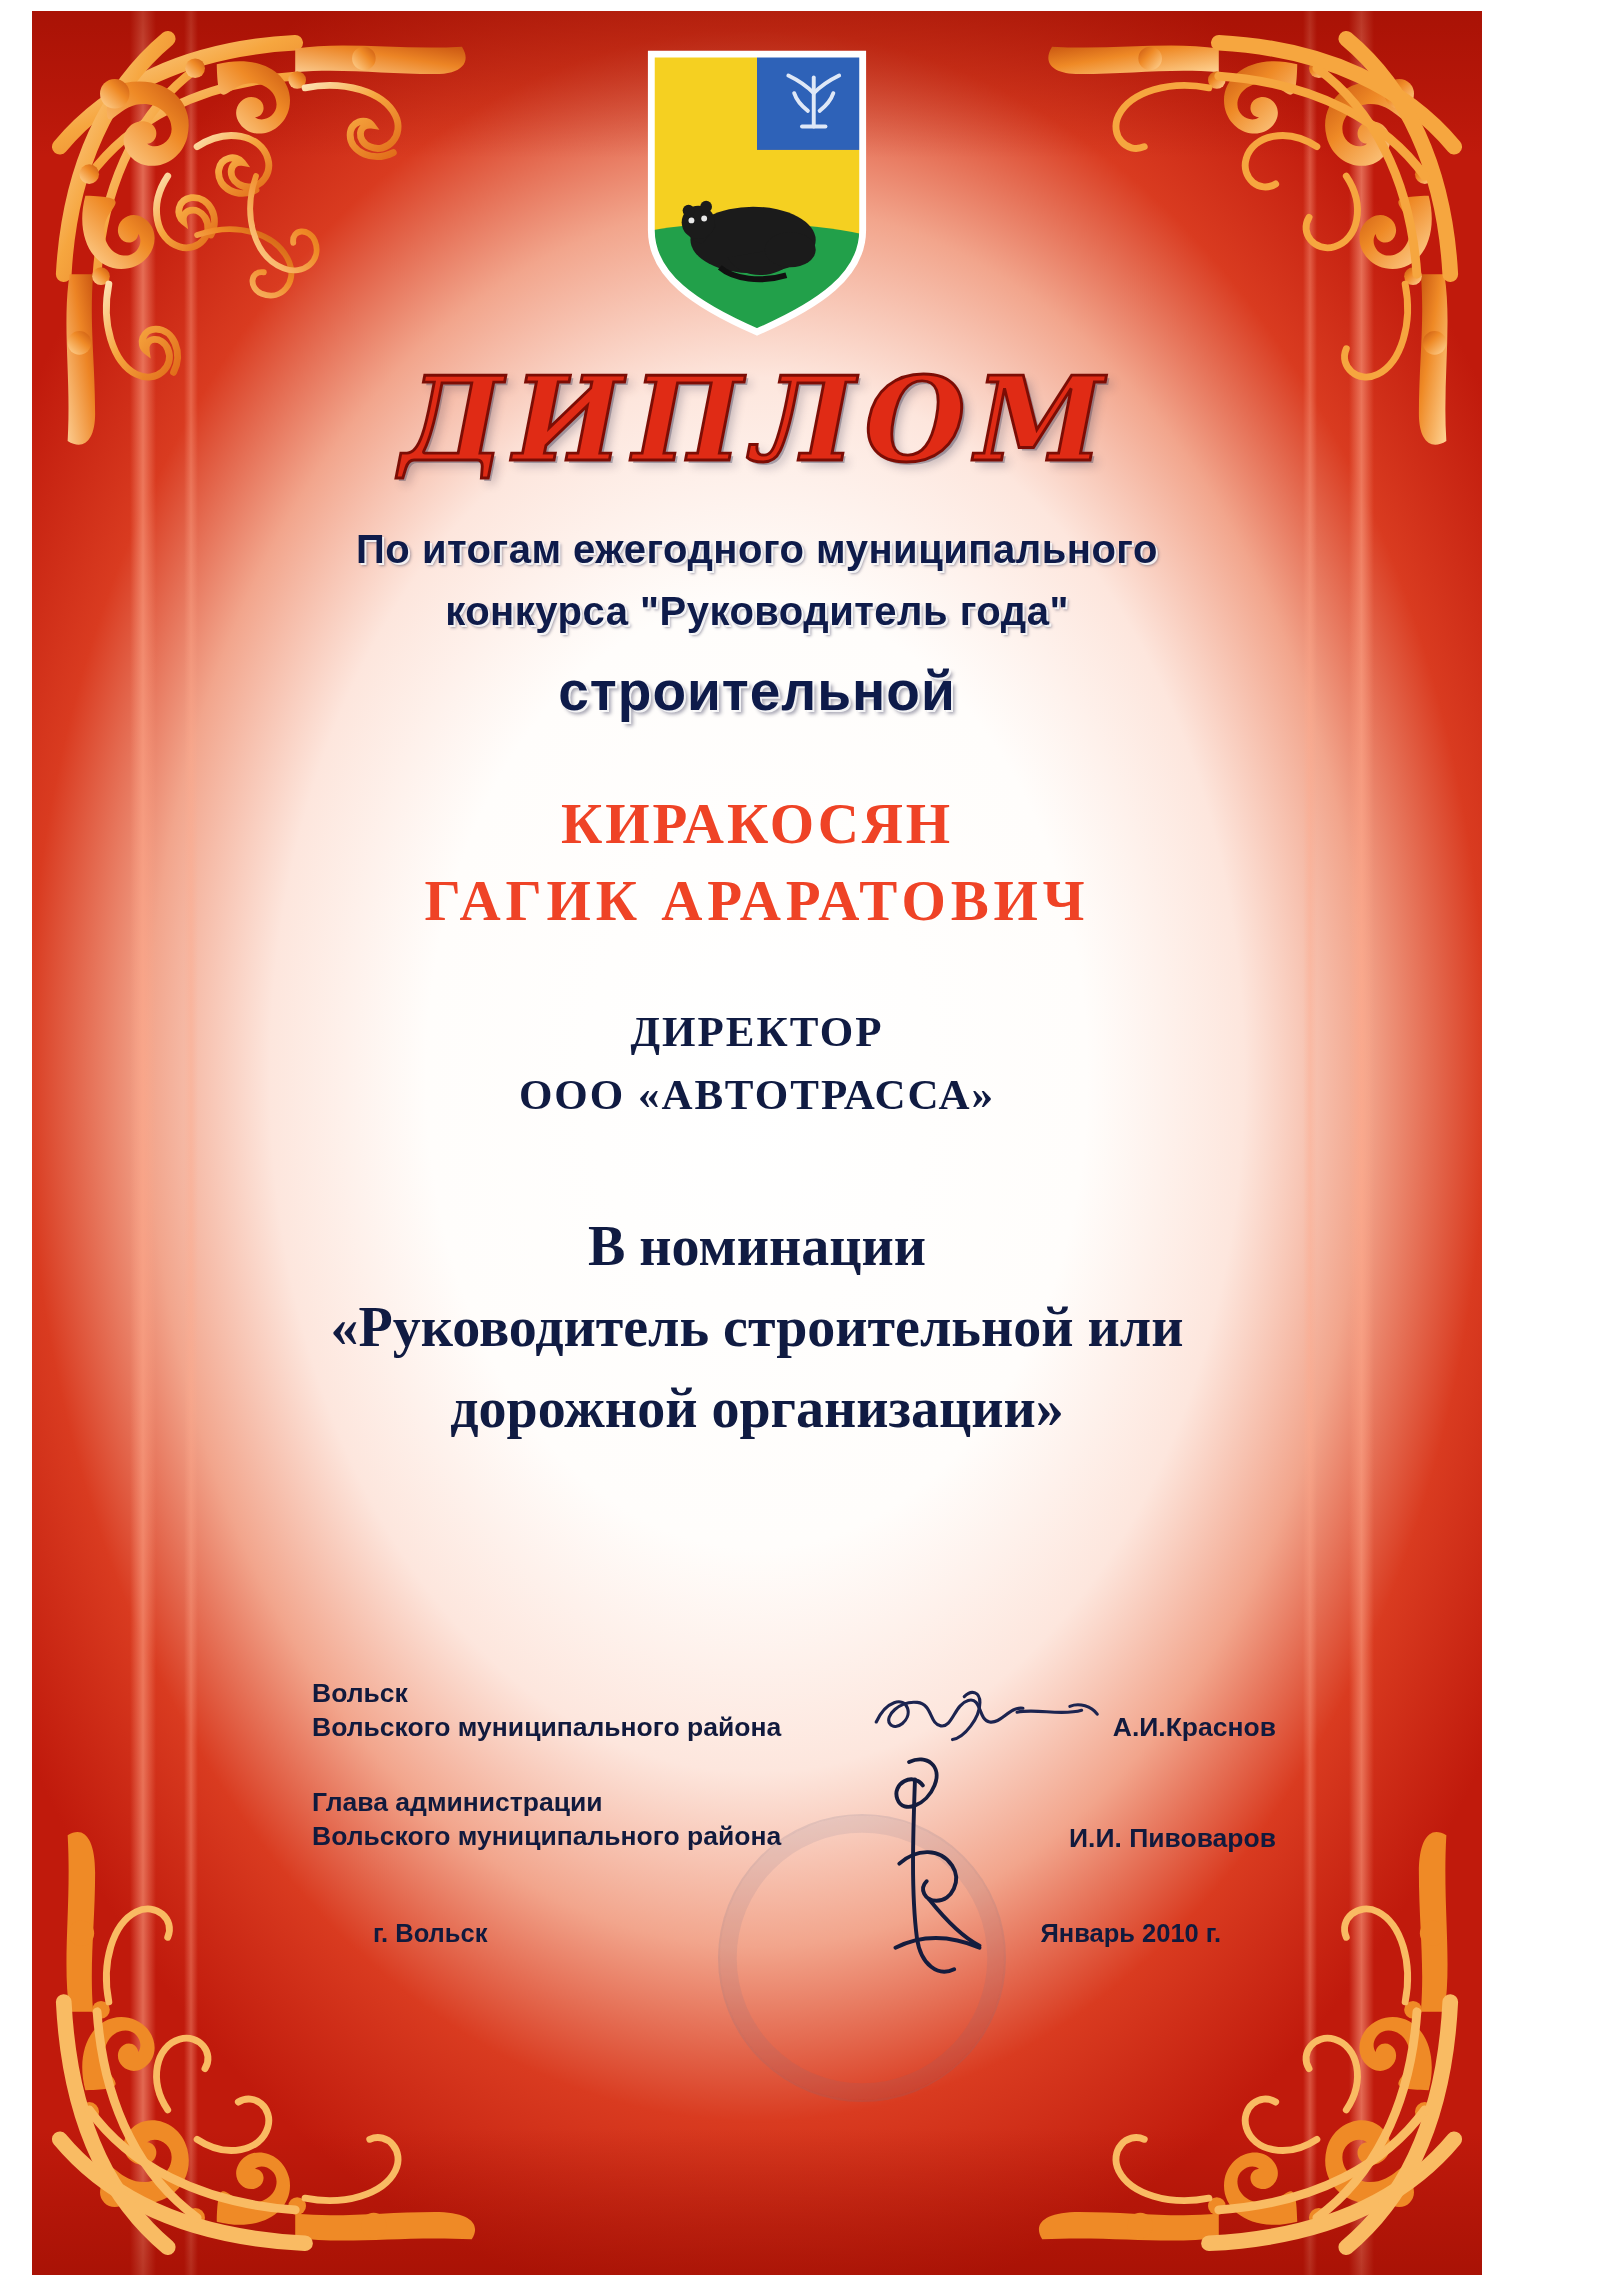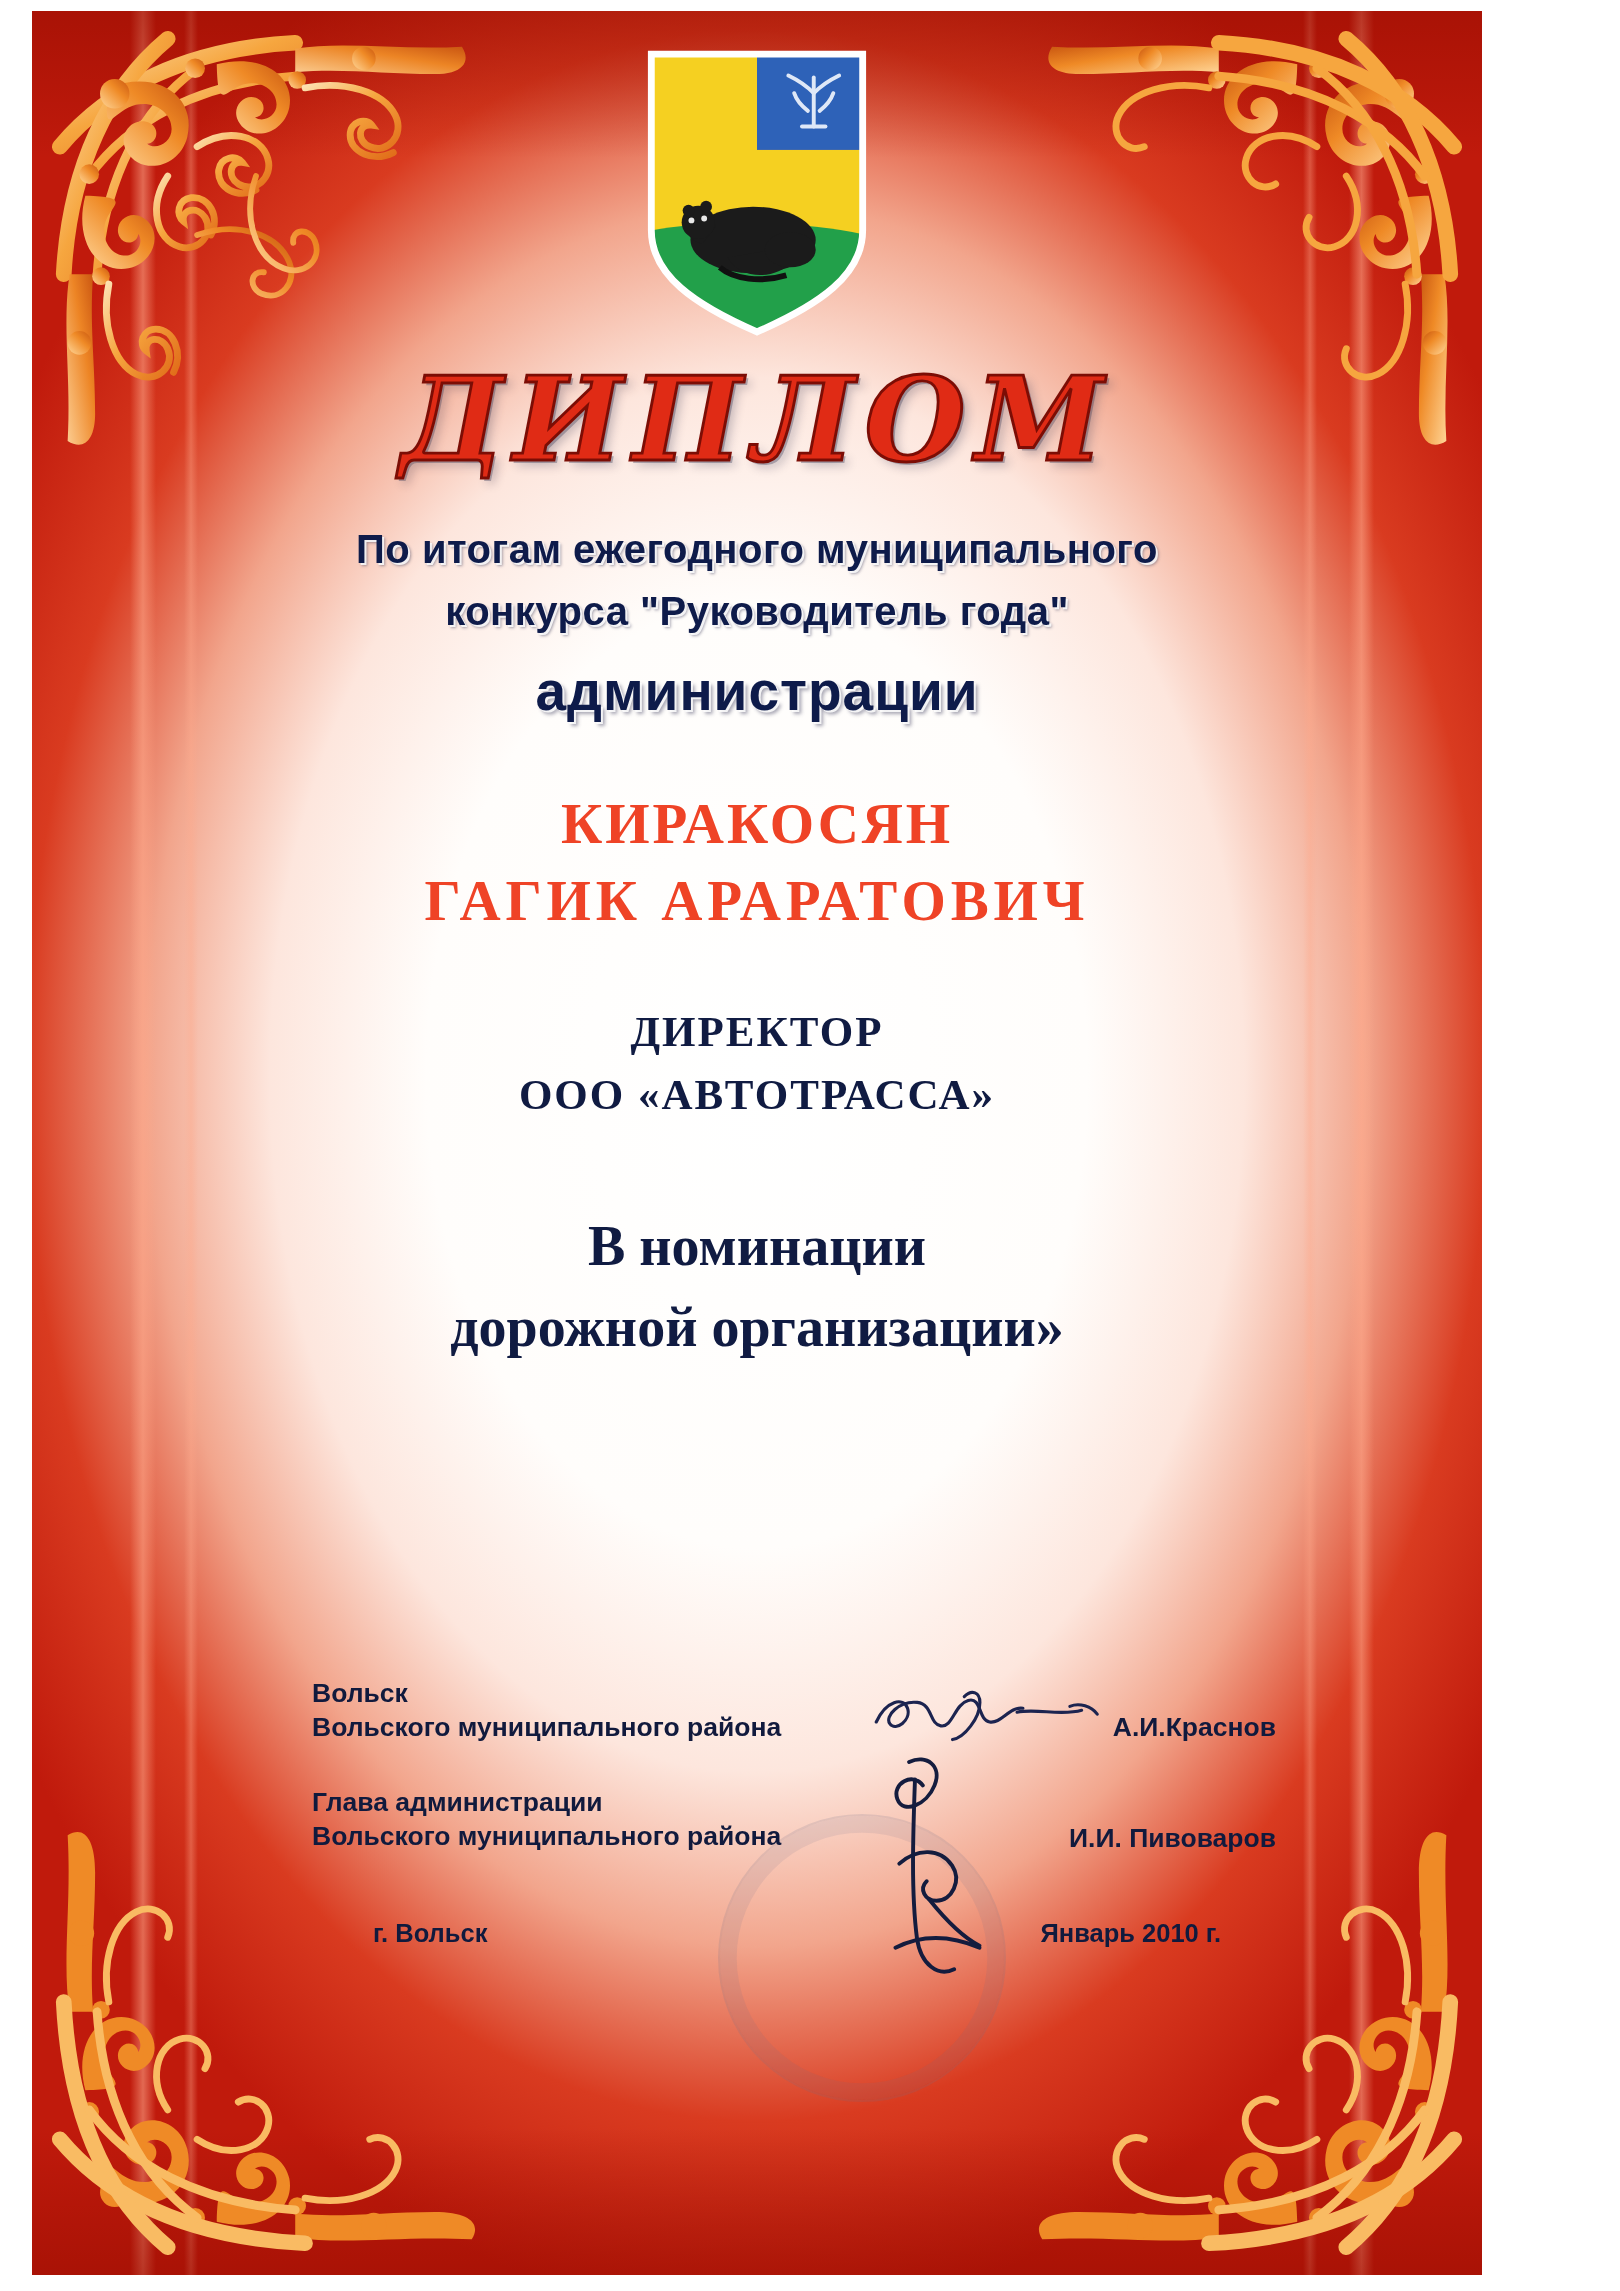--- a/index.html
+++ b/index.html
@@ -409,34 +409,35 @@
       <path d="M8,6 H224 V186 C224,232 180,262 116,290 C52,262 8,232 8,186 Z" fill="none" stroke="#ffffff" stroke-width="7"></path>
     </svg>
   </div>
 
   <div id="content">
     <h1 class="diploma-title">ДИПЛОМ</h1>
 
     <p class="subtitle">По итогам ежегодного муниципального</p>
     <p class="subtitle">конкурса "Руководитель года"</p>
 
-    <p class="awarded">администрации</p>
+    <p class="awarded">строительной</p>
 
     <div class="recipient">
       <div class="line1">КИРАКОСЯН</div>
       <div class="line2">ГАГИК  АРАРАТОВИЧ</div>
     </div>
 
     <div class="position">
       <div>ДИРЕКТОР</div>
       <div>ООО «АВТОТРАССА»</div>
     </div>
 
     <div class="nomination">
       <div>В номинации</div>
+      <div>«Руководитель строительной или</div>
       <div>дорожной организации»</div>
     </div>
   </div>
 
   <div id="stamp"></div>
 
   <div class="scribble" id="scribble-1">
     <svg viewBox="0 0 260 90" xmlns="http://www.w3.org/2000/svg">
       <g fill="none" stroke="#1c2450" stroke-width="3.2" stroke-linecap="round">
         <path d="M6,46 C16,24 34,20 38,32 C42,44 26,56 20,48 C14,40 30,24 48,26 C64,28 60,48 72,50 C84,52 86,28 100,24 C114,20 110,44 122,46 C134,48 142,30 156,32"></path>

